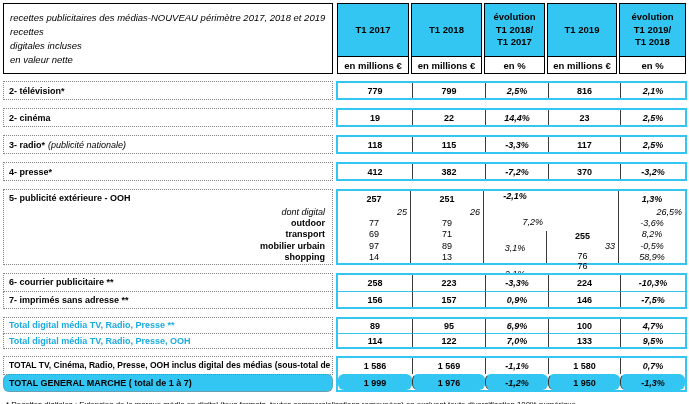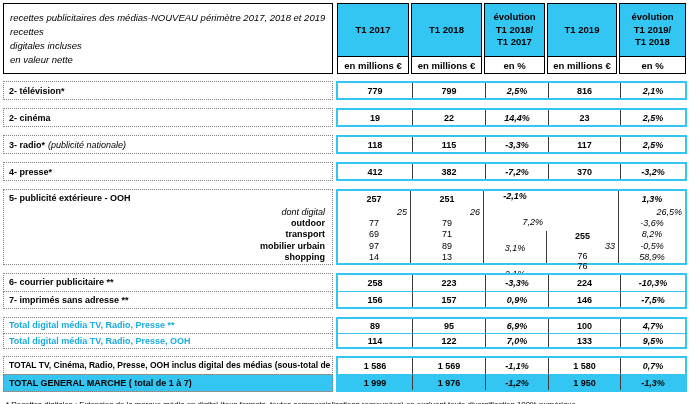--- a/index.html
+++ b/index.html
@@ -64,21 +64,21 @@
   
   .lcol { width:330px; display:flex; flex-direction:column; }
   .lcol .lbox { width:auto; flex:1; }
   .lcol .lbox + .lbox { margin-top:-1px; }
   .two { grid-template-rows:1fr 1fr; }
   .two > .dcell.top { border-top:1px solid var(--acc); }
   .h36 { height:36px; }
   .h32 { height:32px; margin-bottom:7px; }
   .digital .lbox span { color:#1aabdf; }
   .tlab { font-size:8.5px; }
-  .hl { background:var(--acc); }
+  .hl { background:var(--acc);border-radius:6px; }
 
   .foot { font-size:7.8px; padding-left:3px; margin-top:5px; white-space:nowrap; }
 </style>
 </head>
 <body>
 
 <div class="sheet">
 
   <div class="band hdr">
     <div class="tbox">recettes publicitaires des médias-NOUVEAU périmètre 2017, 2018 et 2019 recettes

